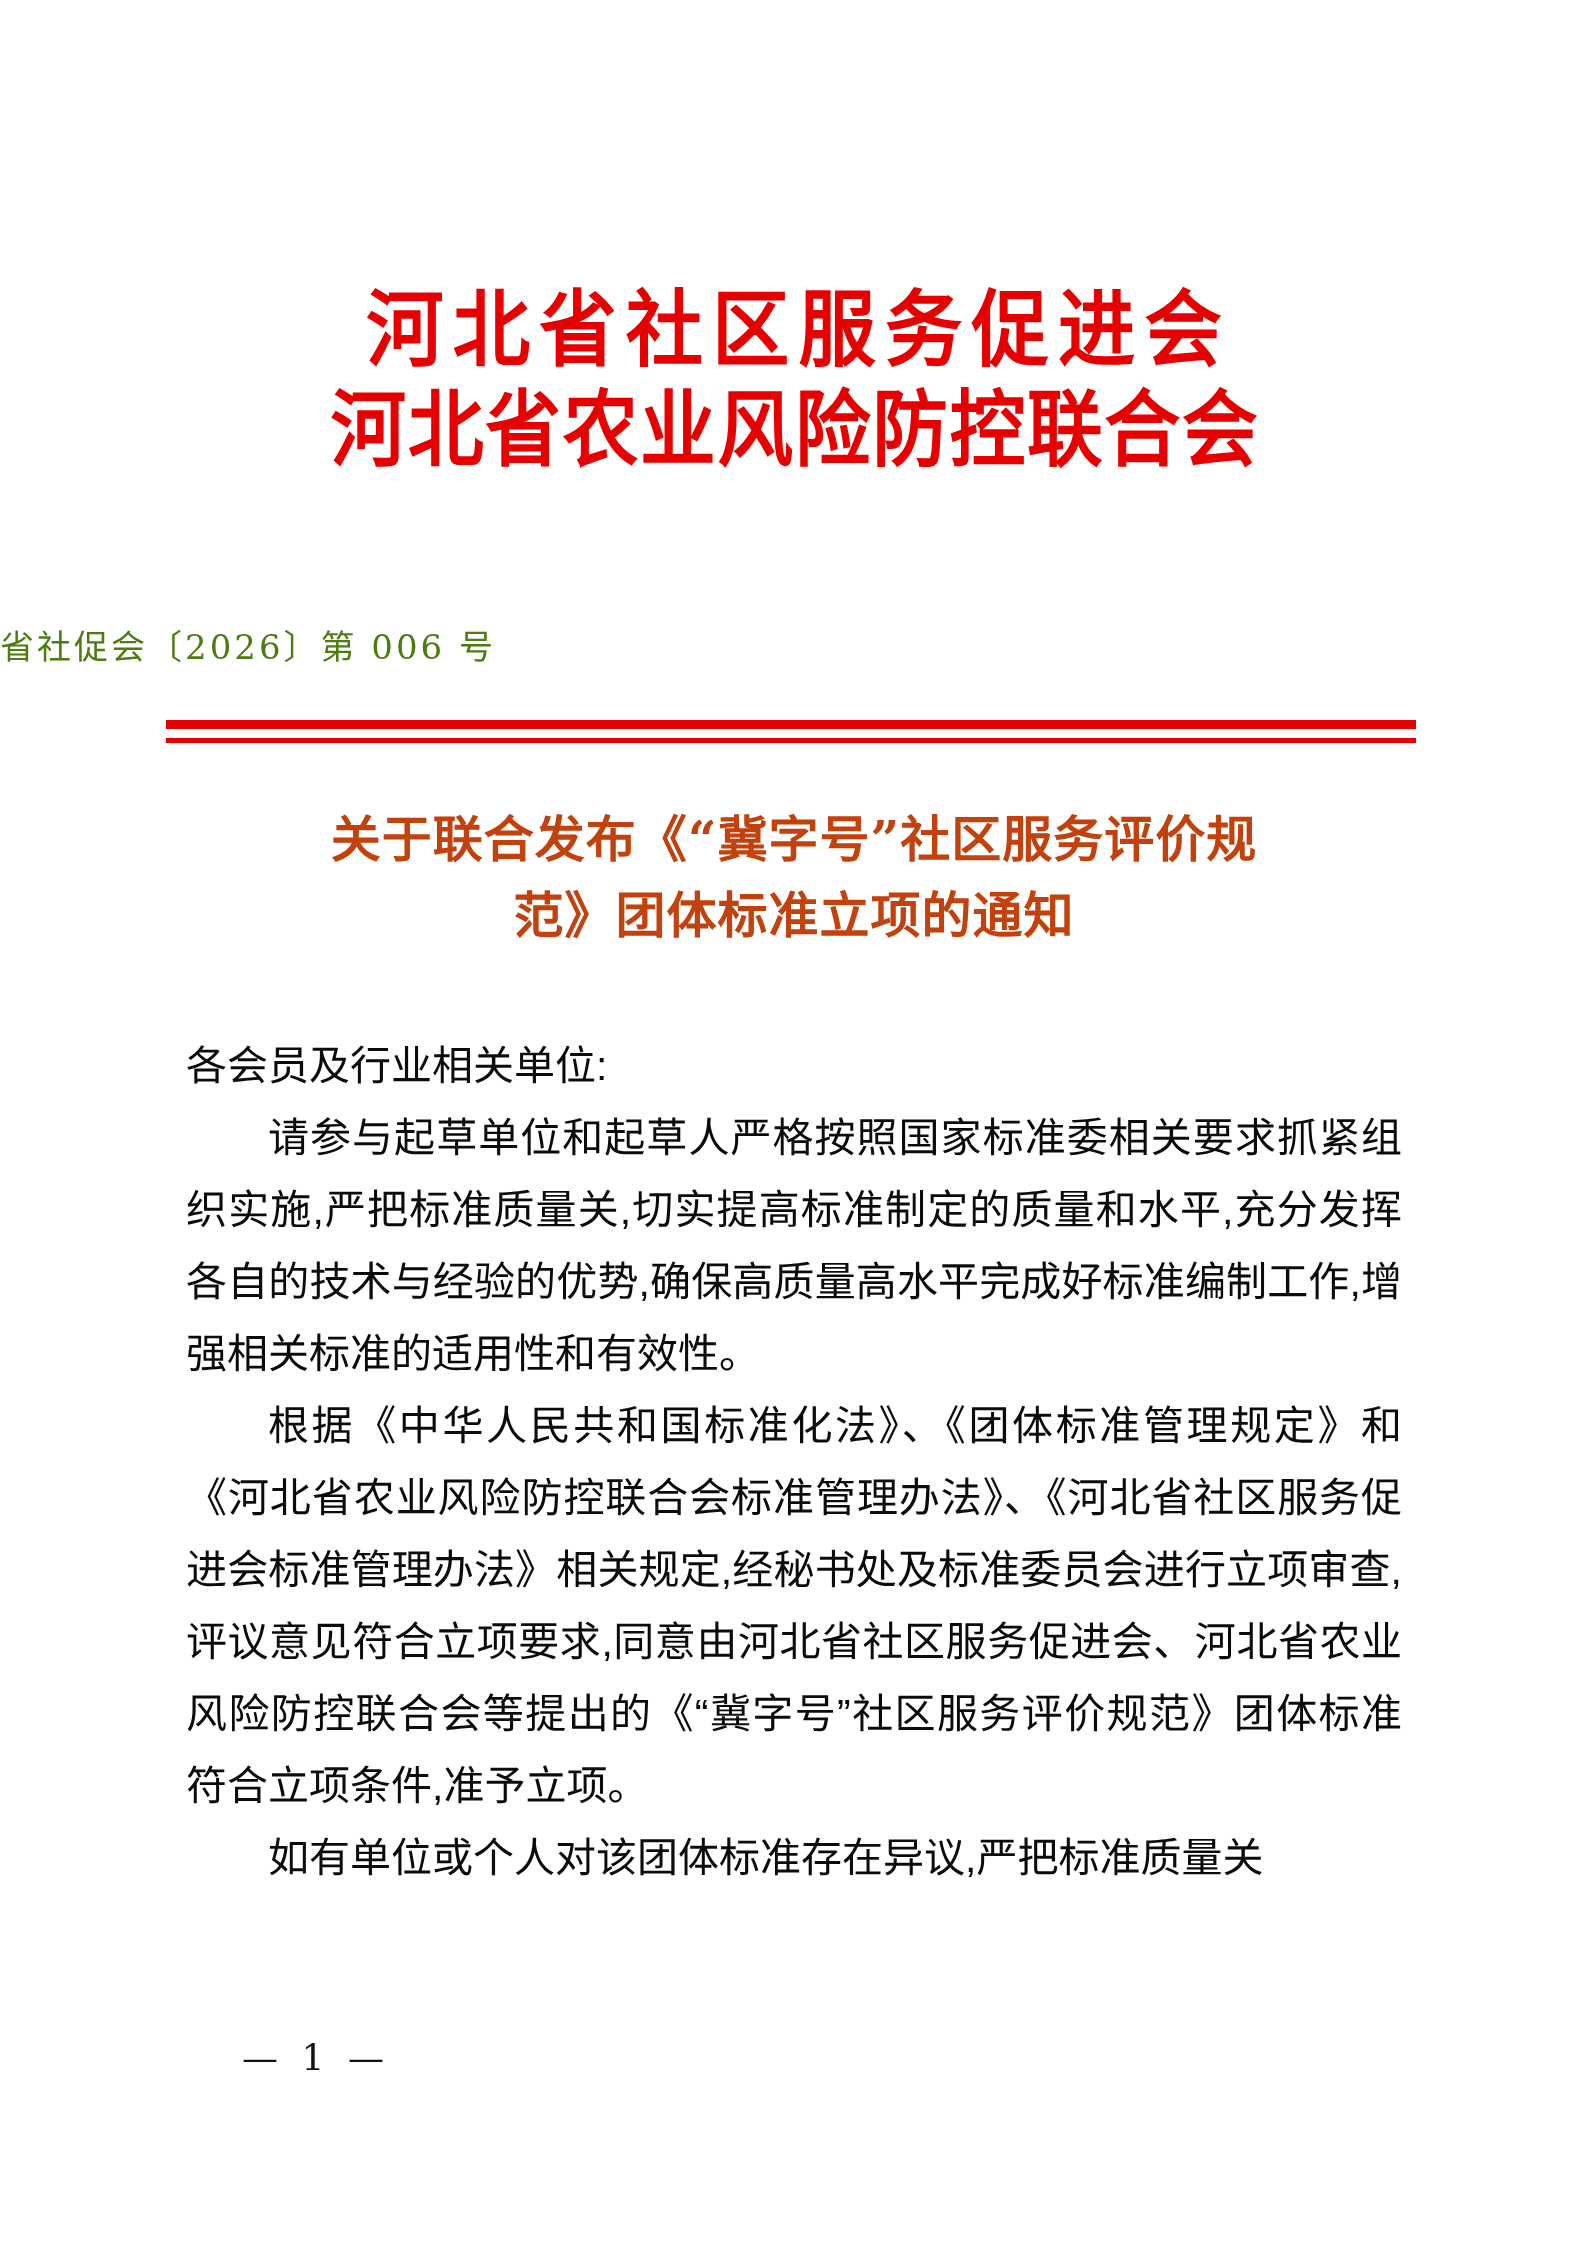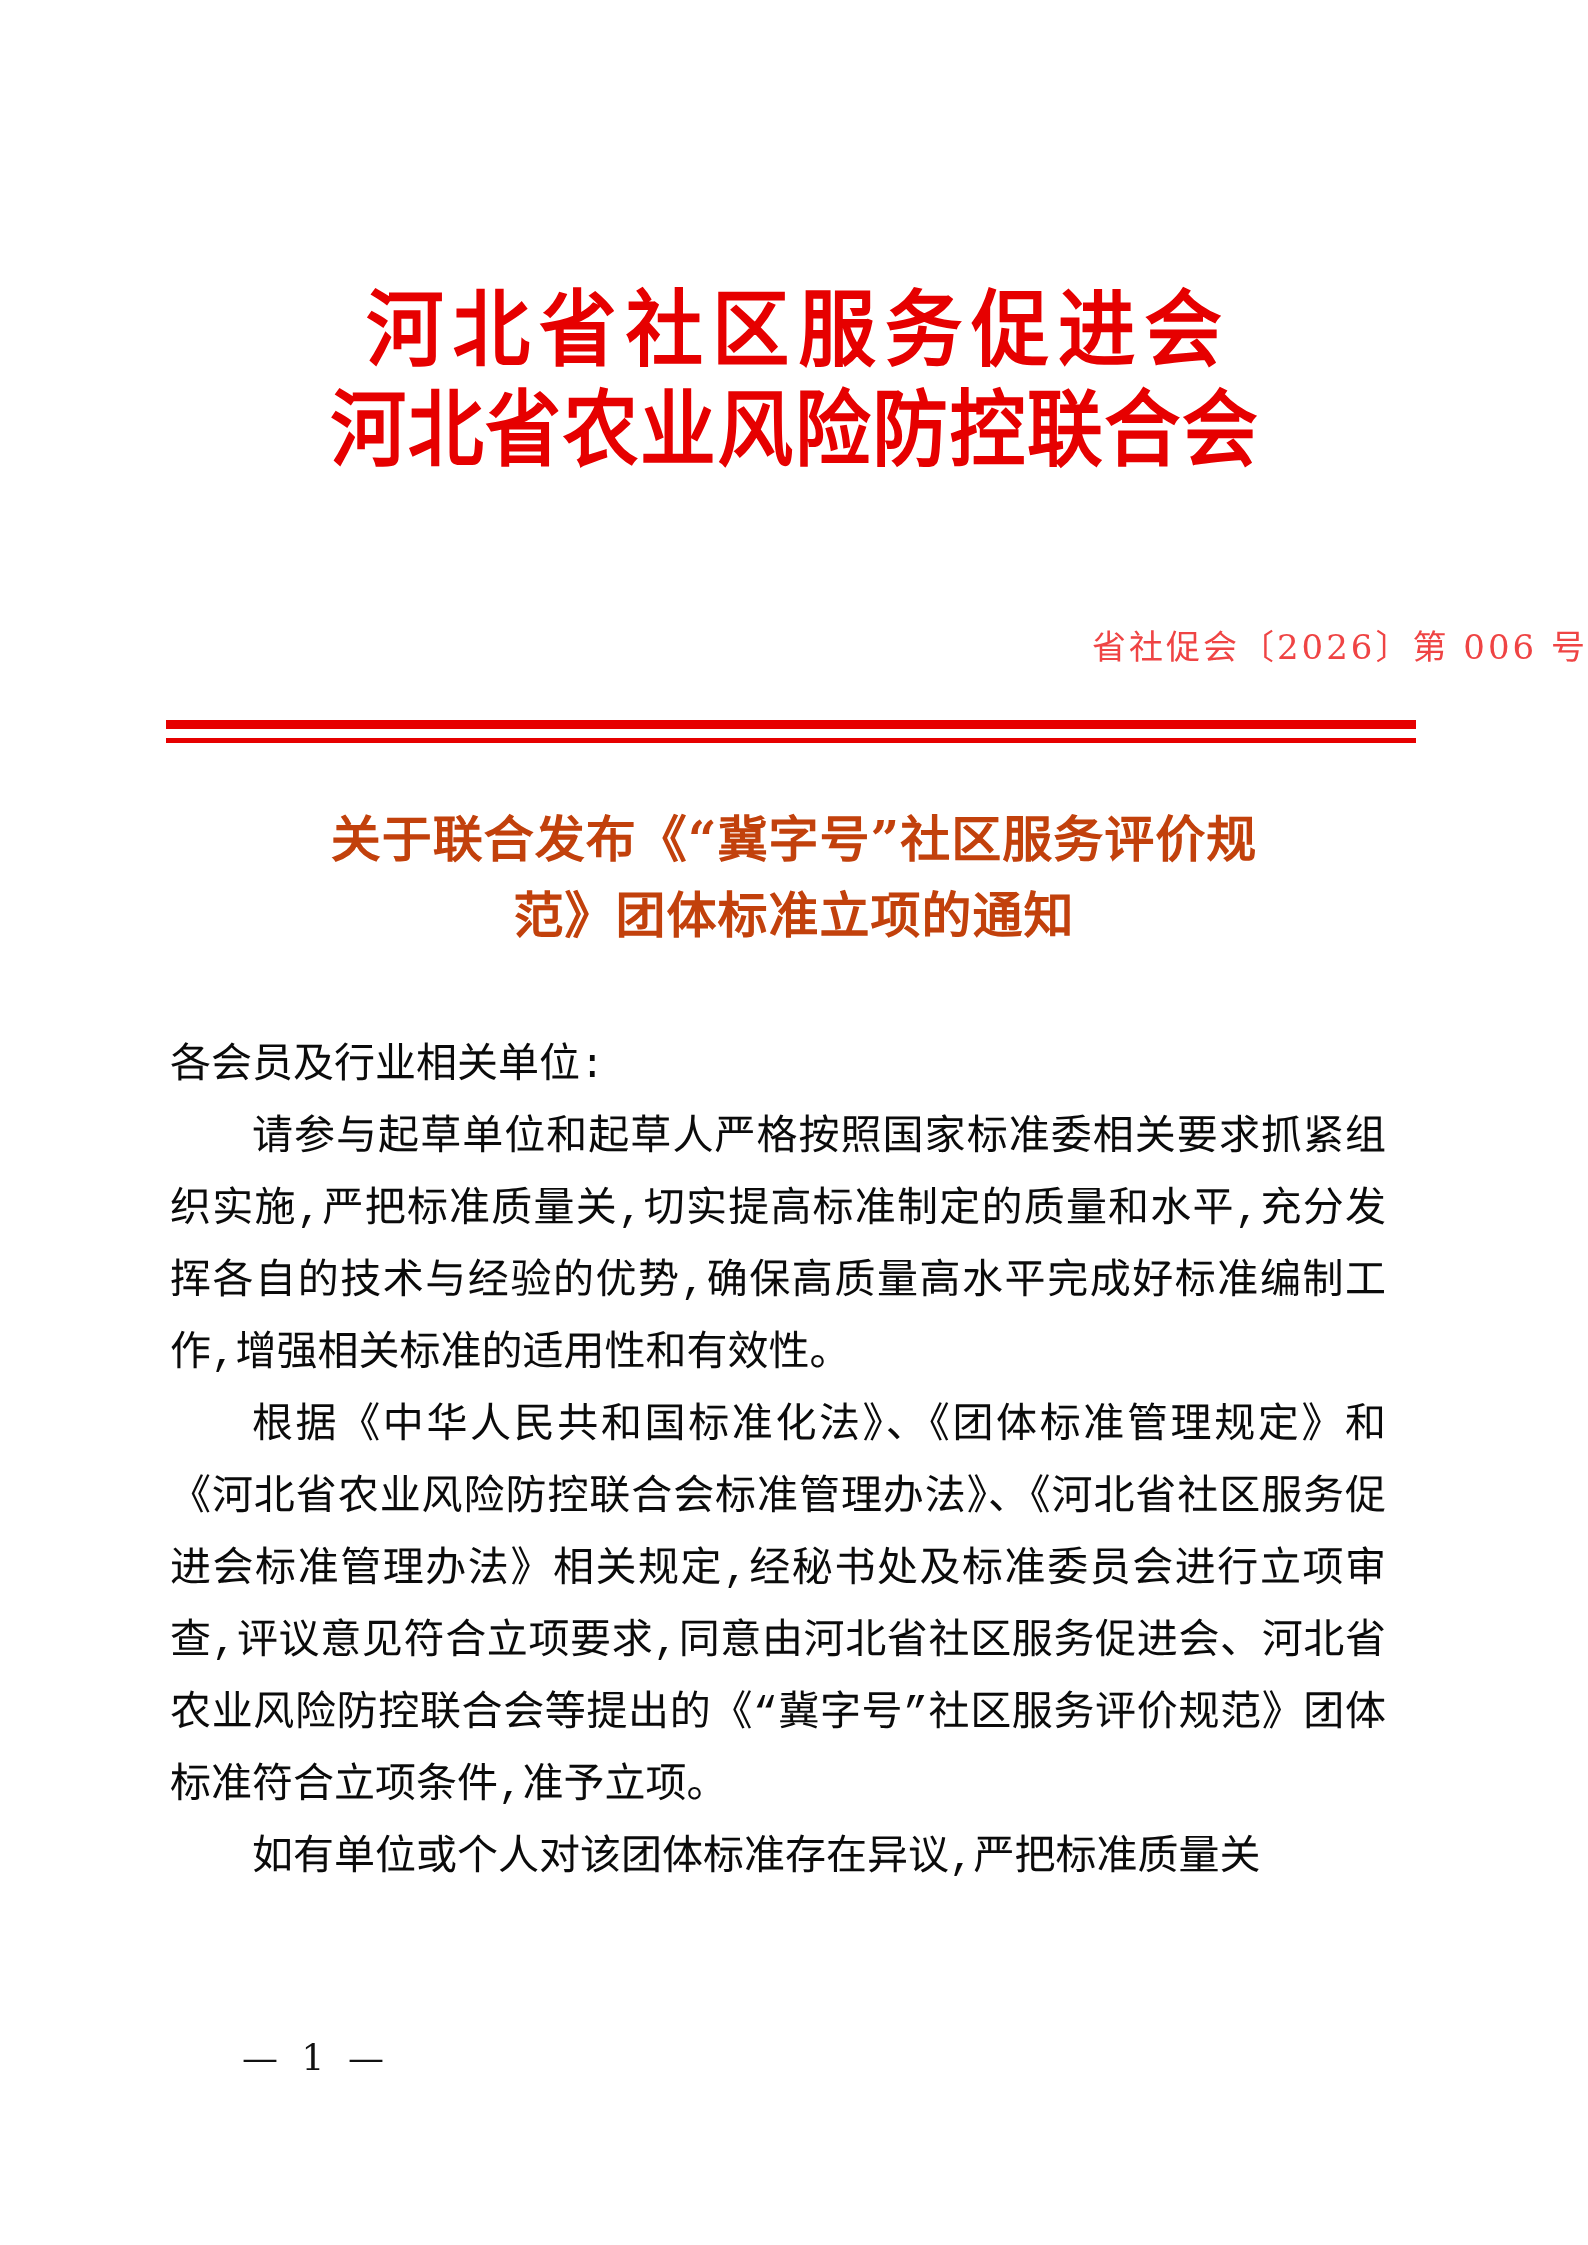--- a/index.html
+++ b/index.html
@@ -46,26 +46,26 @@
     text-indent: 2px;
     transform: scaleX(0.90);
   }
 
   
   .doc-number {
     position: absolute;
     left: 0;
     right: 0;
     top: 613px;
-    text-align: right;
+    text-align: left;
     font-family: "DejaVu Serif", "Liberation Serif", serif;
     font-size: 34px;
     line-height: 44px;
     letter-spacing: 3px;
-    color: #ef4444;
+    color: #4d7c0f;
     white-space: nowrap;
   }
 
   
   .rule-group {
     position: absolute;
     left: 166px;
     width: 1250px;
     top: 708px;
   }
@@ -96,24 +96,24 @@
     color: #c2410c;
   }
   .doc-title .tl {
     display: block;
     white-space: nowrap;
   }
 
   
   .body-block {
     position: absolute;
-    left: 170px;
+    left: 186px;
     width: 1216px;
     top: 1018px;
-    font-family: Liberation Mono, monospace;
+    font-family: Liberation Sans, sans-serif;
     font-size: 41px;
     line-height: 72px;
     color: #0b0b0b;
     text-align: justify;
     text-justify: inter-character;
   }
   .body-block p {
     margin: 0 0 0 0;
     text-align: justify;
     text-justify: inter-character;

